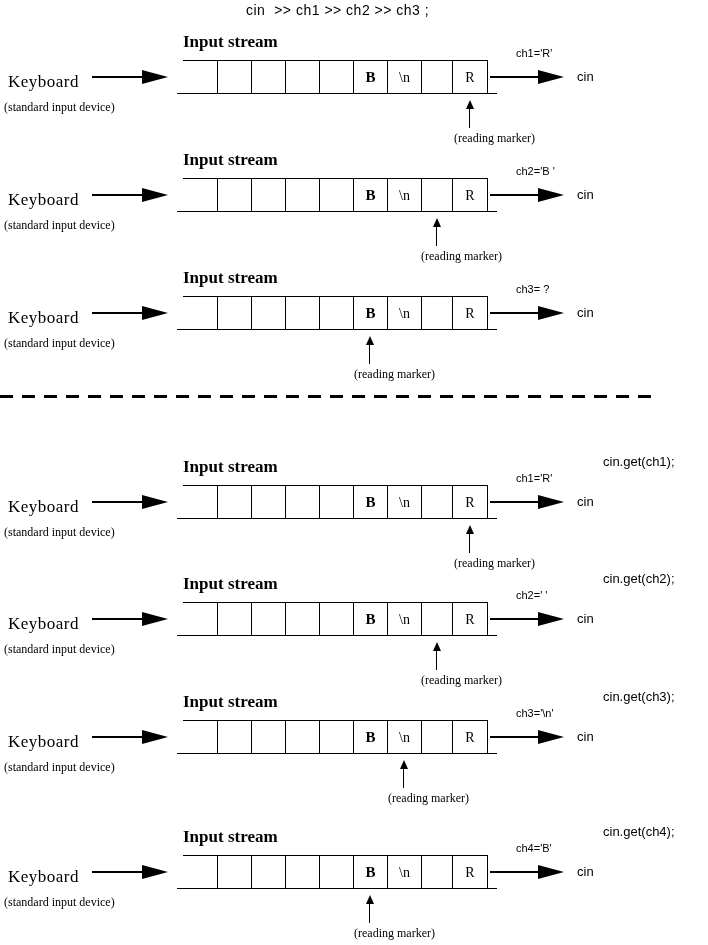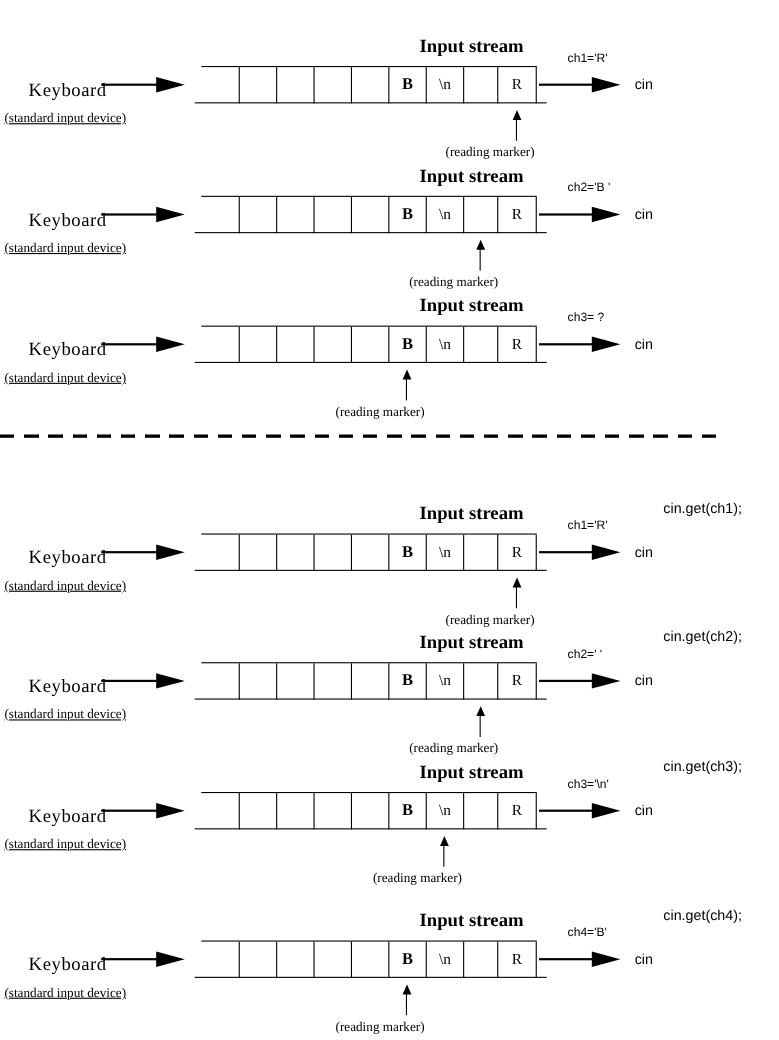--- a/index.html
+++ b/index.html
@@ -5,29 +5,29 @@
   html,body{margin:0;padding:0;background:#fff;}
   #canvas{position:relative;width:708px;height:945px;background:#fff;color:#000;overflow:hidden;}
 
   .main-title{position:absolute;left:246px;top:2px;font:14px "Liberation Sans",sans-serif;letter-spacing:.5px;white-space:pre;}
 
   .divider{position:absolute;left:0;top:395px;width:658px;height:3px;
     background:repeating-linear-gradient(90deg,#000 0 13px,transparent 13px 22px);}
 
   .diagram{position:absolute;left:0;width:708px;height:0;}
 
-  .stream-title{position:absolute;left:171px;top:-28px;width:305px;text-align:right;
+  .stream-title{position:absolute;left:183px;top:-28px;width:305px;text-align:left;
     font:bold 17px "Liberation Serif",serif;}
 
   .code-label{position:absolute;left:603px;top:-31px;width:91px;
     font:13px "Liberation Sans",sans-serif;white-space:pre;}
   .code-label:empty{display:none;}
 
-  .keyboard-label{position:absolute;left:26px;top:12px;font:17px "Liberation Serif",serif;letter-spacing:.5px;text-align:center;}
-  .keyboard-sub{position:absolute;left:4px;top:40px;font:12px "Liberation Serif",serif;text-decoration:underline;}
+  .keyboard-label{position:absolute;left:8px;top:12px;font:17px "Liberation Serif",serif;letter-spacing:.5px;text-align:center;}
+  .keyboard-sub{position:absolute;left:4px;top:40px;font:12px "Liberation Serif",serif;}
 
   .arrow-shaft{position:absolute;height:2px;background:#000;}
   .arrow-head-right{position:absolute;width:0;height:0;
     border-top:7px solid transparent;border-bottom:7px solid transparent;border-left:26px solid #000;}
   .kb-shaft{left:92px;top:16px;width:52px;}
   .kb-head{left:142px;top:10px;}
   .cin-shaft{left:490px;top:16px;width:50px;}
   .cin-head{left:538px;top:10px;}
 
   .cin-label{position:absolute;left:577px;top:9px;font:13px "Liberation Sans",sans-serif;}
@@ -42,27 +42,28 @@
   .cell:first-child{border-left:none;}
   .cell:nth-child(6){font-weight:bold;font-size:15px;}
   .cell:nth-child(8){width:31px;}
   .cell:nth-child(9){width:36px;border-right:1px solid #000;}
   .bline{position:absolute;left:177px;top:33px;width:320px;height:1px;background:#000;}
 
   .marker{position:absolute;top:40px;width:0;}
   .marker-head{position:absolute;left:-4px;top:0;width:0;height:0;
     border-left:4px solid transparent;border-right:4px solid transparent;border-bottom:9px solid #000;}
   .marker-line{position:absolute;left:-1px;top:7px;width:1px;height:21px;background:#000;}
-  .marker-label{position:absolute;top:71px;width:130px;text-align:left;
+  .marker-label{position:absolute;top:71px;width:130px;text-align:right;
     font:12px "Liberation Serif",serif;}
 </style>
 </head>
 <body>
 
 <div id="canvas">
+  <div class="main-title">cin  &gt;&gt; ch1 &gt;&gt; ch2 &gt;&gt; ch3 ;</div>
   <div class="divider"></div>
 <div class="diagram" style="top: 60px;">
 
     <div class="stream-title">Input stream</div>
 
     <div class="keyboard-label">Keyboard</div>
     <div class="keyboard-sub">(standard input device)</div>
 
     <div class="arrow-shaft kb-shaft"></div>
     <div class="arrow-head-right kb-head"></div>

